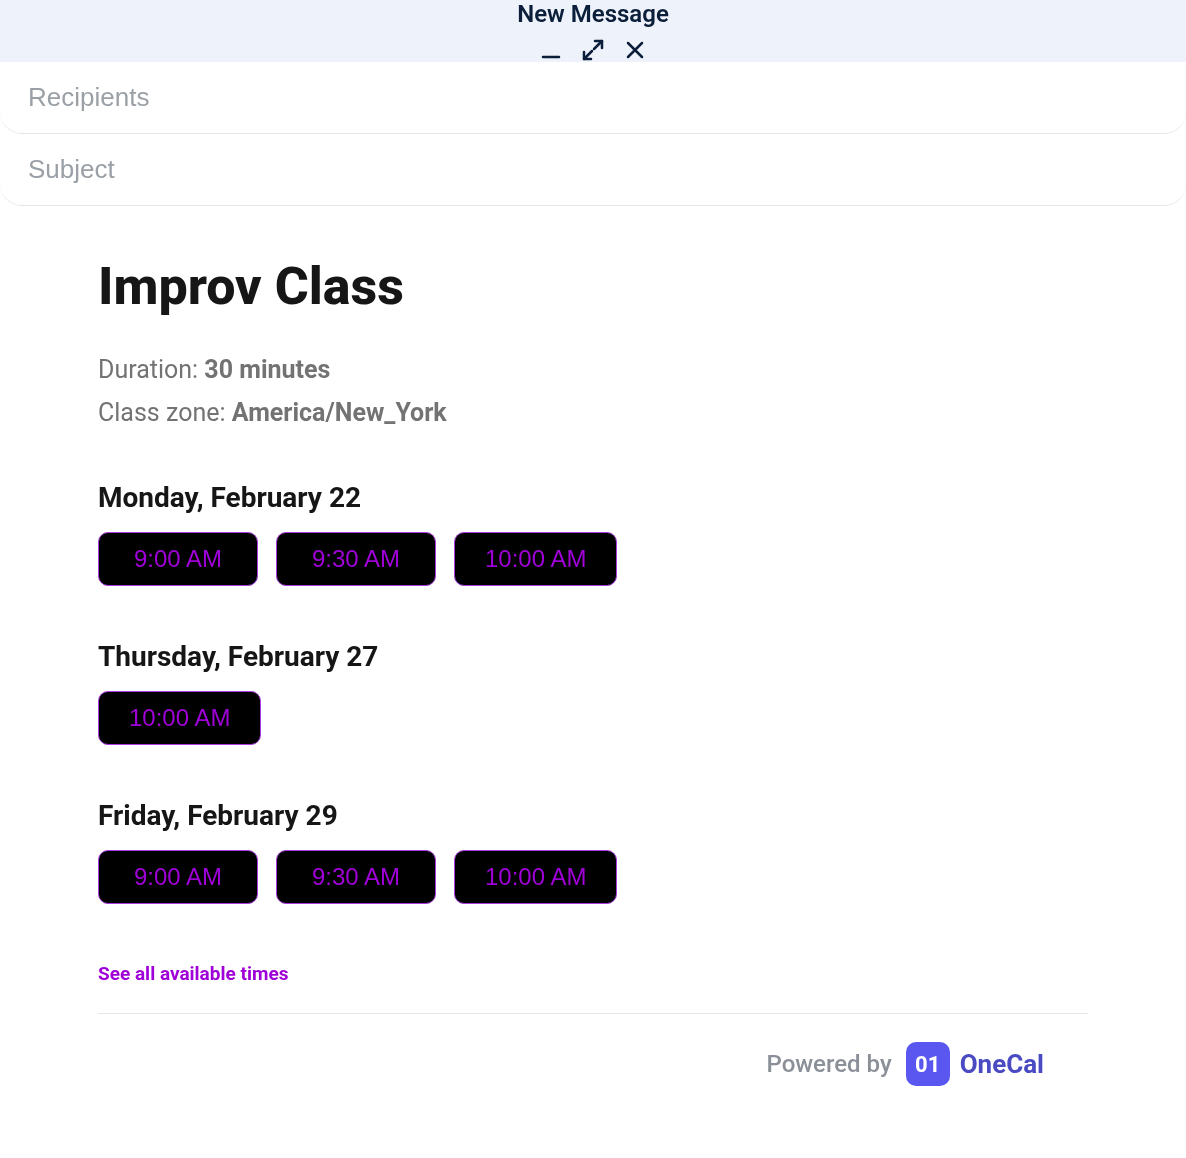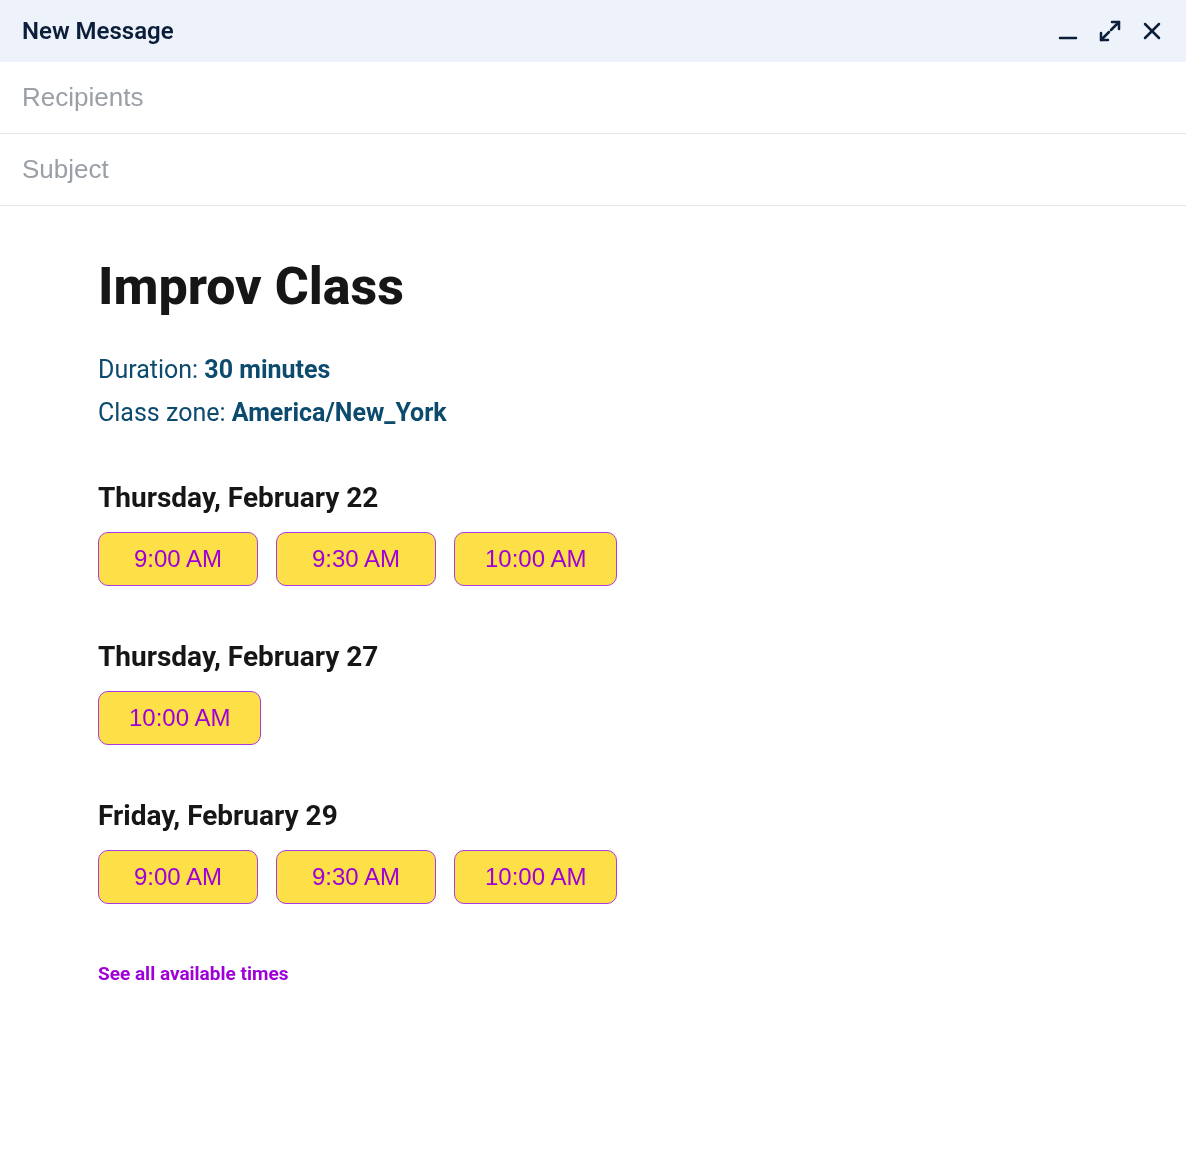--- a/index.html
+++ b/index.html
@@ -1,31 +1,31 @@
 <!DOCTYPE html>
 <html><head>
   <meta charset="utf-8">
   <style>
     * { margin:0; padding:0; box-sizing:border-box; }
     body { font-family:-apple-system,BlinkMacSystemFont,"Segoe UI",Roboto,Helvetica,Arial,sans-serif; background:#fff; width:1186px; height:1158px; overflow:hidden; color:#111; }
-    .window-header{ background:#eef2fb; height:62px; display:flex; align-items:center; justify-content:space-between; padding:0 22px; }
+    .window-header{ background:#eef2fb; height:62px; display:flex; align-items:center; justify-content:space-between; padding:0 22px;flex-direction:column; }
     .window-title{ font-size:24px; font-weight:600; color:#0b1f3a; }
     .window-controls{ display:flex; align-items:center; gap:18px; }
     .ctrl{ cursor:pointer; display:flex; align-items:center; justify-content:center; color:#0b1f3a; }
-    .field-row{ padding:20px 22px; border-bottom:1px solid #e6e6e6; }
+    .field-row{ padding:20px 28px; border-bottom:1px solid #e6e6e6;border-radius:22px; }
     .field-input{ border:none; outline:none; width:100%; font-size:26px; color:#111; }
     .field-input::placeholder{ color:#9aa0a6; }
     .inner{ padding:50px 98px 30px 98px; }
     .event-title{ font-size:52px; font-weight:800; color:#161616; margin-bottom:38px; }
-    .meta-line{ font-size:25px; color:#0c4a6e; margin-bottom:14px; }
+    .meta-line{ font-size:25px; color:#737373; margin-bottom:14px; }
     .meta-line .bold{ font-weight:700; }
     .date-group{ margin-top:54px; }
     .date-heading{ font-size:28px; font-weight:700; color:#161616; margin-bottom:18px; }
     .slot-row{ display:flex; gap:18px; flex-wrap:wrap; }
-    .slot-btn{ border:1.6px solid #a93be0; background:#fde047; color:#a000d8; font-size:24px; font-weight:500; padding:12px 30px; border-radius:10px; cursor:pointer; min-width:160px; text-align:center; }
+    .slot-btn{ border:1.6px solid #a93be0; background:#000000; color:#a000d8; font-size:24px; font-weight:500; padding:12px 30px; border-radius:10px; cursor:pointer; min-width:160px; text-align:center; }
     .see-all{ display:inline-block; margin-top:58px; font-size:19px; font-weight:700; color:#a000d8; text-decoration:none; cursor:pointer; }
     .footer{ margin-top:28px; border-top:1px solid #e6e6e6; padding-top:28px; display:flex; justify-content:flex-end; align-items:center; gap:14px; padding-right:44px; }
     .powered{ color:#8a8f98; font-size:24px; font-weight:500; }
     .brand{ display:flex; align-items:center; gap:10px; }
     .brand-badge{ width:44px; height:44px; background:#5a57f0; border-radius:10px; color:#fff; display:flex; align-items:center; justify-content:center; font-weight:700; font-size:22px; }
     .brand-name{ font-size:26px; font-weight:700; color:#4a4ac2; }
   </style>
 </head>
 <body>
 
@@ -65,21 +65,21 @@
   <div class="event-title">Improv Class</div>
   <div class="meta-line">
     <span>Duration: </span><span class="bold">30 minutes</span>
   </div>
   <div class="meta-line">
     <span>Class zone: </span><span class="bold">America/New_York</span>
   </div>
 
   <div id="date-groups">
       <div class="date-group">
-        <div class="date-heading">Thursday, February 22</div>
+        <div class="date-heading">Monday, February 22</div>
         <div class="slot-row">
           <button class="slot-btn">9:00 AM</button>
           <button class="slot-btn">9:30 AM</button>
           <button class="slot-btn">10:00 AM</button>
         </div>
       </div>
       <div class="date-group">
         <div class="date-heading">Thursday, February 27</div>
         <div class="slot-row">
           <button class="slot-btn">10:00 AM</button>
@@ -90,13 +90,20 @@
         <div class="slot-row">
           <button class="slot-btn">9:00 AM</button>
           <button class="slot-btn">9:30 AM</button>
           <button class="slot-btn">10:00 AM</button>
         </div>
       </div>
     </div>
 
   <a class="see-all">See all available times</a>
 
+  <div class="footer">
+    <span class="powered">Powered by</span>
+    <span class="brand">
+      <span class="brand-badge">01</span>
+      <span class="brand-name">OneCal</span>
+    </span>
+  </div>
 </div>
 
 </body></html>

